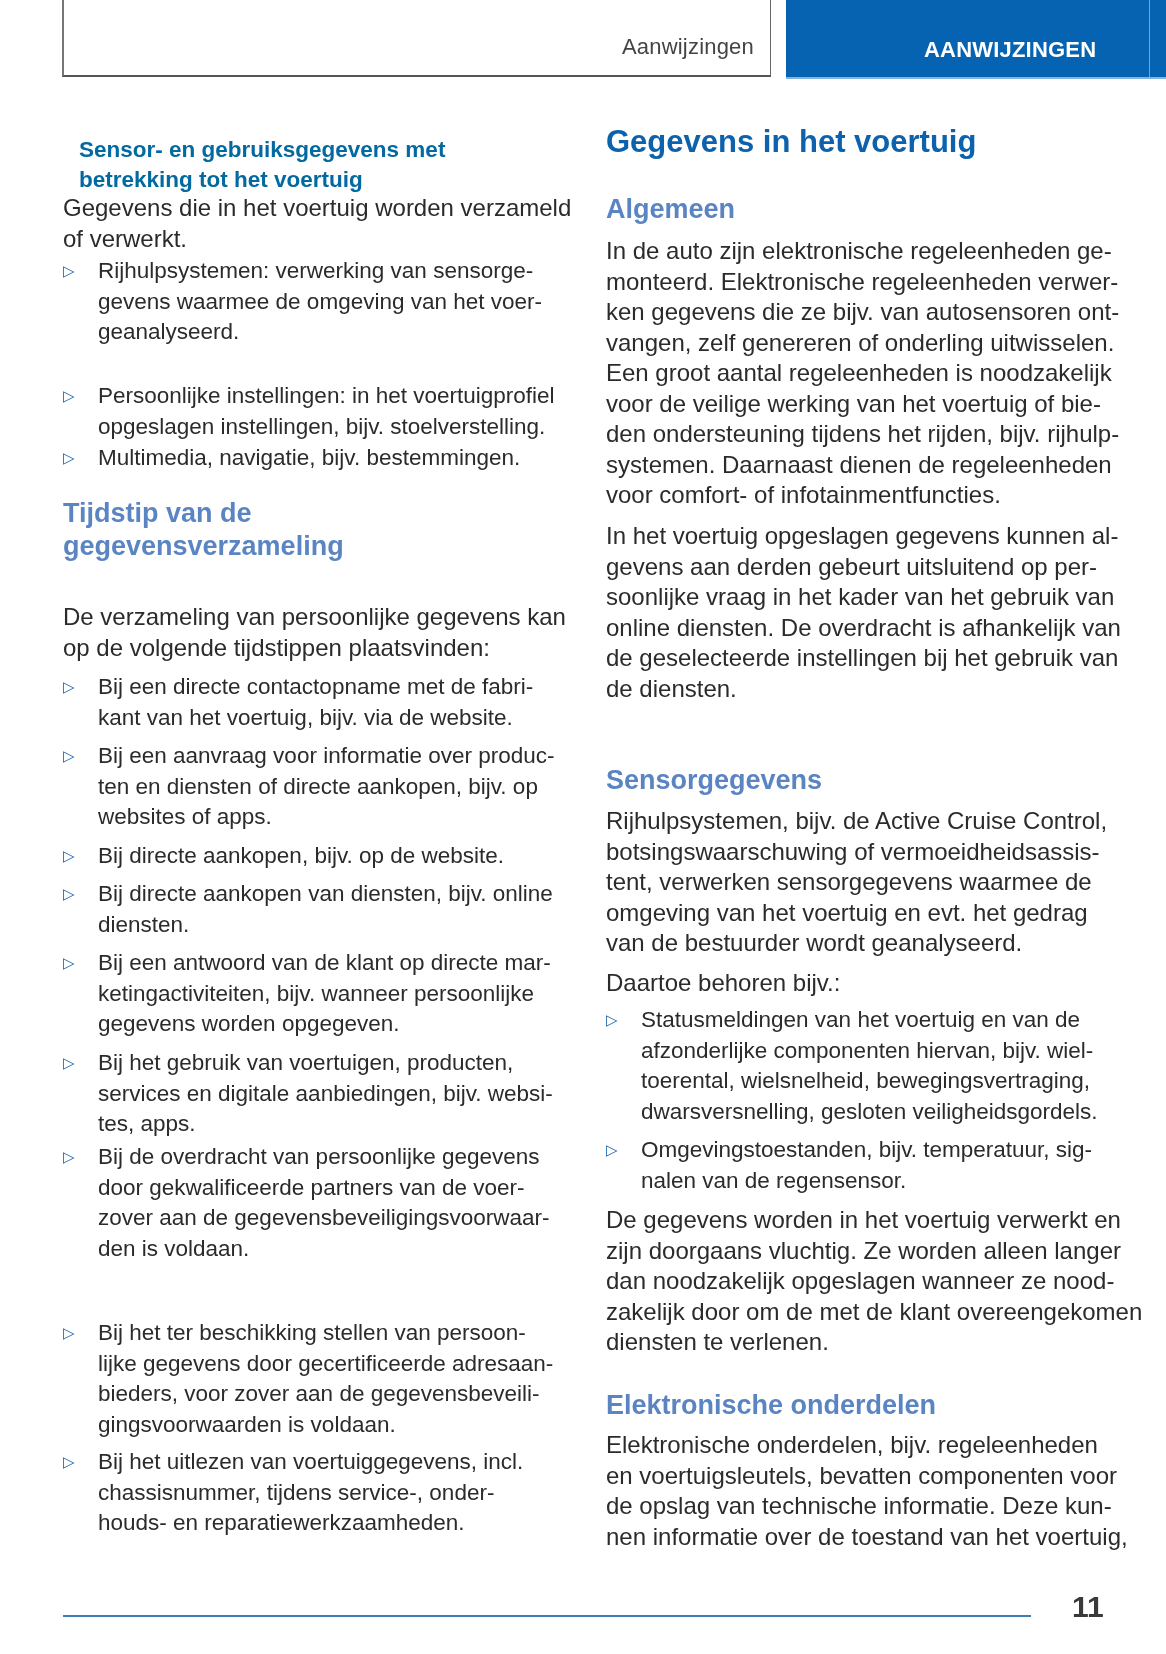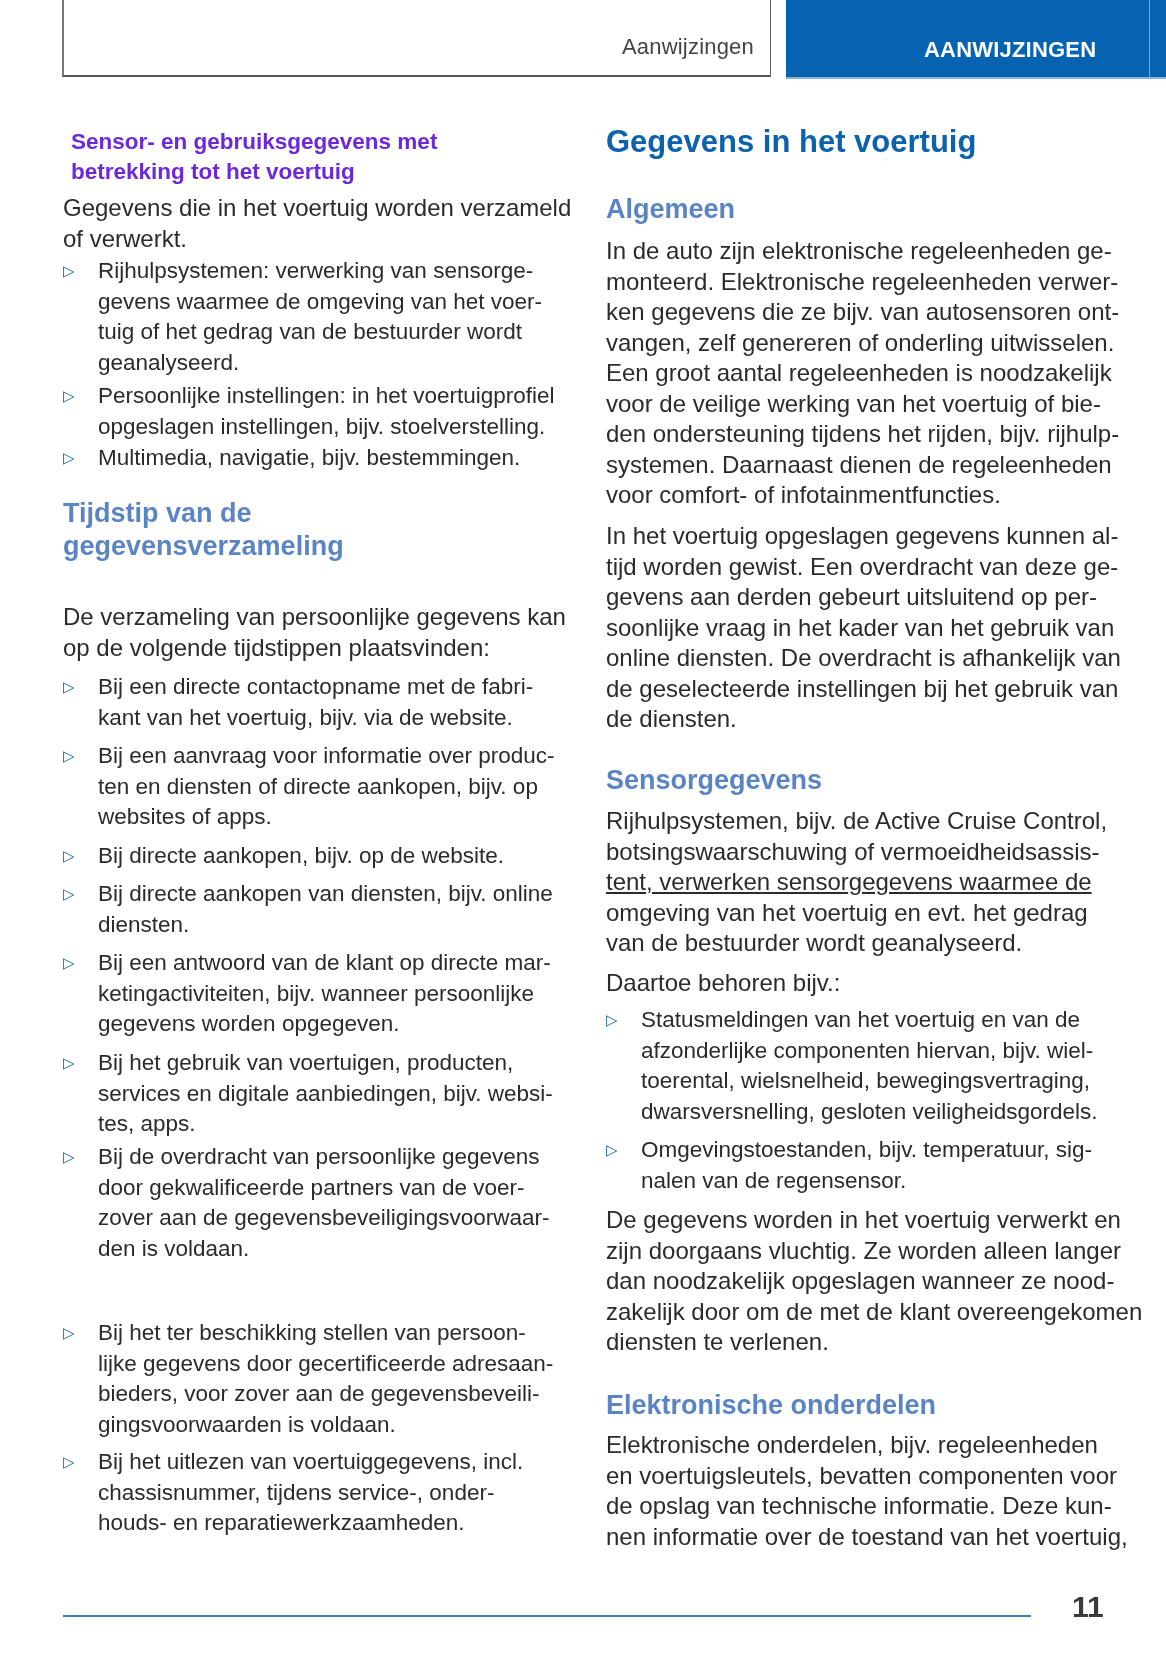--- a/index.html
+++ b/index.html
@@ -35,22 +35,22 @@
   .col-left { left: 63px; width: 512px; }
   .col-right { left: 606px; width: 510px; }
 
   .p {
     position: absolute; margin: 0;
     font-size: 24px; line-height: 30.5px; color: #2b2b2b;
     white-space: nowrap;
   }
   .p span.line { display: block; }
   .h-bold {
-    position: absolute; margin: 8px; font-weight: bold;
-    font-size: 22.5px; line-height: 30px; color: #6d28d9; white-space: nowrap;
+    position: absolute; margin: 16px; font-weight: bold;
+    font-size: 22.5px; line-height: 30px; color: #0369a1; white-space: nowrap;
   }
   .h-blue {
     position: absolute; margin: 0; font-weight: bold;
     font-size: 27px; line-height: 33px; color: #5a85c2; white-space: nowrap;
   }
   .h-title {
     position: absolute; margin: 0; font-weight: bold;
     font-size: 31px; line-height: 36px; color: #0d62ad; white-space: nowrap;
   }
   .li { position: absolute; }
@@ -92,21 +92,20 @@
       <span class="line" style="display: block;">Gegevens die in het voertuig worden verzameld</span>
       <span class="line" style="display: block;">of verwerkt.</span>
     </p>
 
   <div>
       <div class="li" style="top: 256px; left: 0px;">
         <span class="bullet">▷</span>
         <div class="txt">
           <span class="line">Rijhulpsystemen: verwerking van sensorge-</span>
           <span class="line">gevens waarmee de omgeving van het voer-</span>
-          <span class="line">tuig of het gedrag van de bestuurder wordt</span>
           <span class="line">geanalyseerd.</span>
         </div>
       </div>
       <div class="li" style="top: 381px; left: 0px;">
         <span class="bullet">▷</span>
         <div class="txt">
           <span class="line">Persoonlijke instellingen: in het voertuigprofiel</span>
           <span class="line">opgeslagen instellingen, bijv. stoelverstelling.</span>
         </div>
       </div>
@@ -211,33 +210,32 @@
       <span class="line" style="display: block;">ken gegevens die ze bijv. van autosensoren ont-</span>
       <span class="line" style="display: block;">vangen, zelf genereren of onderling uitwisselen.</span>
       <span class="line" style="display: block;">Een groot aantal regeleenheden is noodzakelijk</span>
       <span class="line" style="display: block;">voor de veilige werking van het voertuig of bie-</span>
       <span class="line" style="display: block;">den ondersteuning tijdens het rijden, bijv. rijhulp-</span>
       <span class="line" style="display: block;">systemen. Daarnaast dienen de regeleenheden</span>
       <span class="line" style="display: block;">voor comfort- of infotainmentfuncties.</span>
     </p>
   <p class="p" style="top:521px;">
       <span class="line" style="display: block;">In het voertuig opgeslagen gegevens kunnen al-</span>
-      <span class="line" style="display: block;">tijd worden gewist. Een overdracht van deze ge-</span>
       <span class="line" style="display: block;">gevens aan derden gebeurt uitsluitend op per-</span>
       <span class="line" style="display: block;">soonlijke vraag in het kader van het gebruik van</span>
       <span class="line" style="display: block;">online diensten. De overdracht is afhankelijk van</span>
       <span class="line" style="display: block;">de geselecteerde instellingen bij het gebruik van</span>
       <span class="line" style="display: block;">de diensten.</span>
     </p>
 
   <h2 class="h-blue" style="top:764px;">Sensorgegevens</h2>
   <p class="p" style="top:806px;">
       <span class="line" style="display: block;">Rijhulpsystemen, bijv. de Active Cruise Control,</span>
       <span class="line" style="display: block;">botsingswaarschuwing of vermoeidheidsassis-</span>
-      <span class="line" style="display: block; text-decoration: underline;">tent, verwerken sensorgegevens waarmee de</span>
+      <span class="line" style="display: block;">tent, verwerken sensorgegevens waarmee de</span>
       <span class="line" style="display: block;">omgeving van het voertuig en evt. het gedrag</span>
       <span class="line" style="display: block;">van de bestuurder wordt geanalyseerd.</span>
     </p>
   <p class="p" style="top:968px;">
       <span class="line" style="display: block;">Daartoe behoren bijv.:</span>
     </p>
 
   <div>
       <div class="li" style="top: 1005px; left: 0px;">
         <span class="bullet">▷</span>

